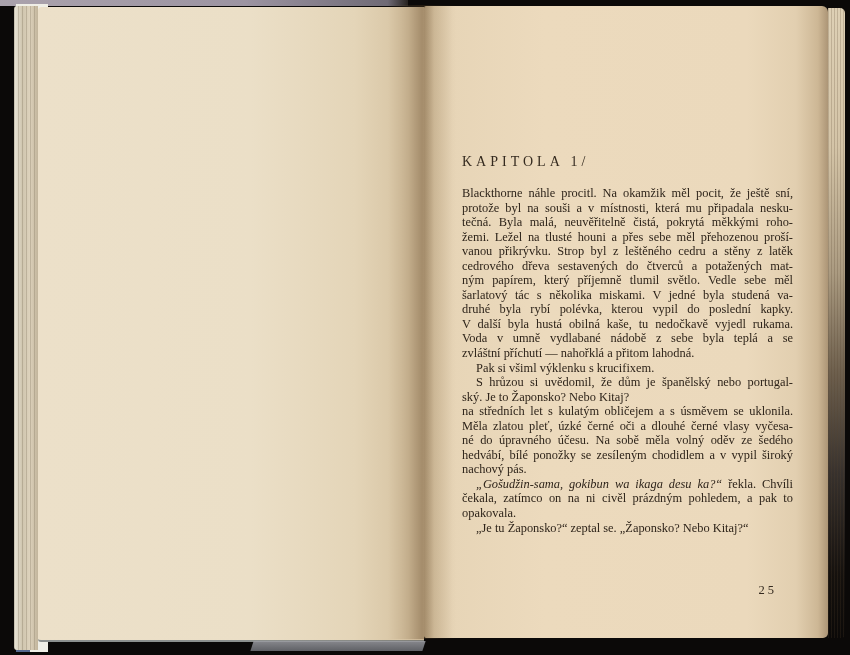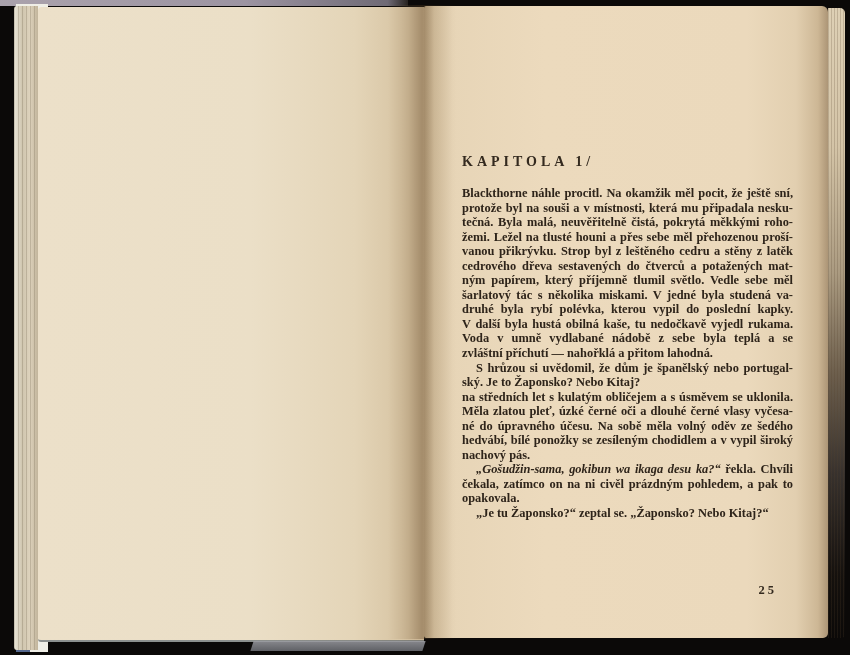--- a/index.html
+++ b/index.html
@@ -31,21 +31,21 @@
 
   
   .left-page{position:absolute;left:38px;top:7px;width:386px;height:633px;
     background:linear-gradient(90deg,#ece0c9 0%,#ebdfc7 55%,#e4d5b8 82%,#d8c5a4 94%,#c9b290 100%);
     border-radius:4px 0 0 3px;
     border-bottom:2px solid rgba(62,78,94,.55);}
 
   
   .right-page{position:absolute;left:424px;top:6px;width:404px;height:632px;
     background:linear-gradient(90deg,#c3ac8a 0%,#d9c5a4 2.5%,#e7d5b7 7%,#ecdabd 30%,#ebd9bc 80%,#e2cfb0 92%,#cdb795 97.5%,#ac9576 100%);
-    border-radius:2px 6px 5px 2px;font-weight:bold;}
+    border-radius:2px 6px 5px 2px;}
 
   
   .gutter{position:absolute;left:388px;top:5px;width:68px;height:634px;pointer-events:none;
     background:linear-gradient(90deg, rgba(121,94,58,0) 0%, rgba(121,94,58,.18) 30%, rgba(92,66,34,.34) 50%, rgba(121,94,58,.14) 68%, rgba(121,94,58,0) 100%);}
 
   
   .fore-edge{position:absolute;left:828px;top:8px;width:17px;height:630px;
     background:
       repeating-linear-gradient(90deg, rgba(86,66,44,.22) 0 1px, rgba(0,0,0,0) 1px 3px),
       linear-gradient(180deg,#ded0b5 0%,#d4c4a7 22%,#ab9b81 42%,#6d5f4d 58%,#37312d 74%,#15110e 90%,#0b0908 100%);
@@ -114,20 +114,21 @@
           <div class="tl jfull"><span>tečná. Byla malá, neuvěřitelně čistá, pokrytá měkkými roho-</span></div>
           <div class="tl jfull"><span>žemi. Ležel na tlusté houni a přes sebe měl přehozenou proší-</span></div>
           <div class="tl jfull"><span>vanou přikrývku. Strop byl z leštěného cedru a stěny z latěk</span></div>
           <div class="tl jfull"><span>cedrového dřeva sestavených do čtverců a potažených mat-</span></div>
           <div class="tl jfull"><span>ným papírem, který příjemně tlumil světlo. Vedle sebe měl</span></div>
           <div class="tl jfull"><span>šarlatový tác s několika miskami. V jedné byla studená va-</span></div>
           <div class="tl jfull"><span>druhé byla rybí polévka, kterou vypil do poslední kapky.</span></div>
           <div class="tl jfull"><span>V další byla hustá obilná kaše, tu nedočkavě vyjedl rukama.</span></div>
           <div class="tl jfull"><span>Voda v umně vydlabané nádobě z sebe byla teplá a se</span></div>
           <div class="tl"><span>zvláštní příchutí — nahořklá a přitom lahodná.</span></div>
+          <div class="tl ind"><span>Pak si všiml výklenku s krucifixem.</span></div>
           <div class="tl ind jfull"><span>S hrůzou si uvědomil, že dům je španělský nebo portugal-</span></div>
           <div class="tl"><span>ský. Je to Žaponsko? Nebo Kitaj?</span></div>
           <div class="tl jfull"><span>na středních let s kulatým obličejem a s úsměvem se uklonila.</span></div>
           <div class="tl jfull"><span>Měla zlatou pleť, úzké černé oči a dlouhé černé vlasy vyčesa-</span></div>
           <div class="tl jfull"><span>né do úpravného účesu. Na sobě měla volný oděv ze šedého</span></div>
           <div class="tl jfull"><span>hedvábí, bílé ponožky se zesíleným chodidlem a v vypil široký</span></div>
           <div class="tl"><span>nachový pás.</span></div>
           <div class="tl ind jfull"><span class="it">„Gošudžin-sama, gokibun wa ikaga desu ka?“</span><span> řekla. Chvíli</span></div>
           <div class="tl jfull"><span>čekala, zatímco on na ni civěl prázdným pohledem, a pak to</span></div>
           <div class="tl"><span>opakovala.</span></div>

